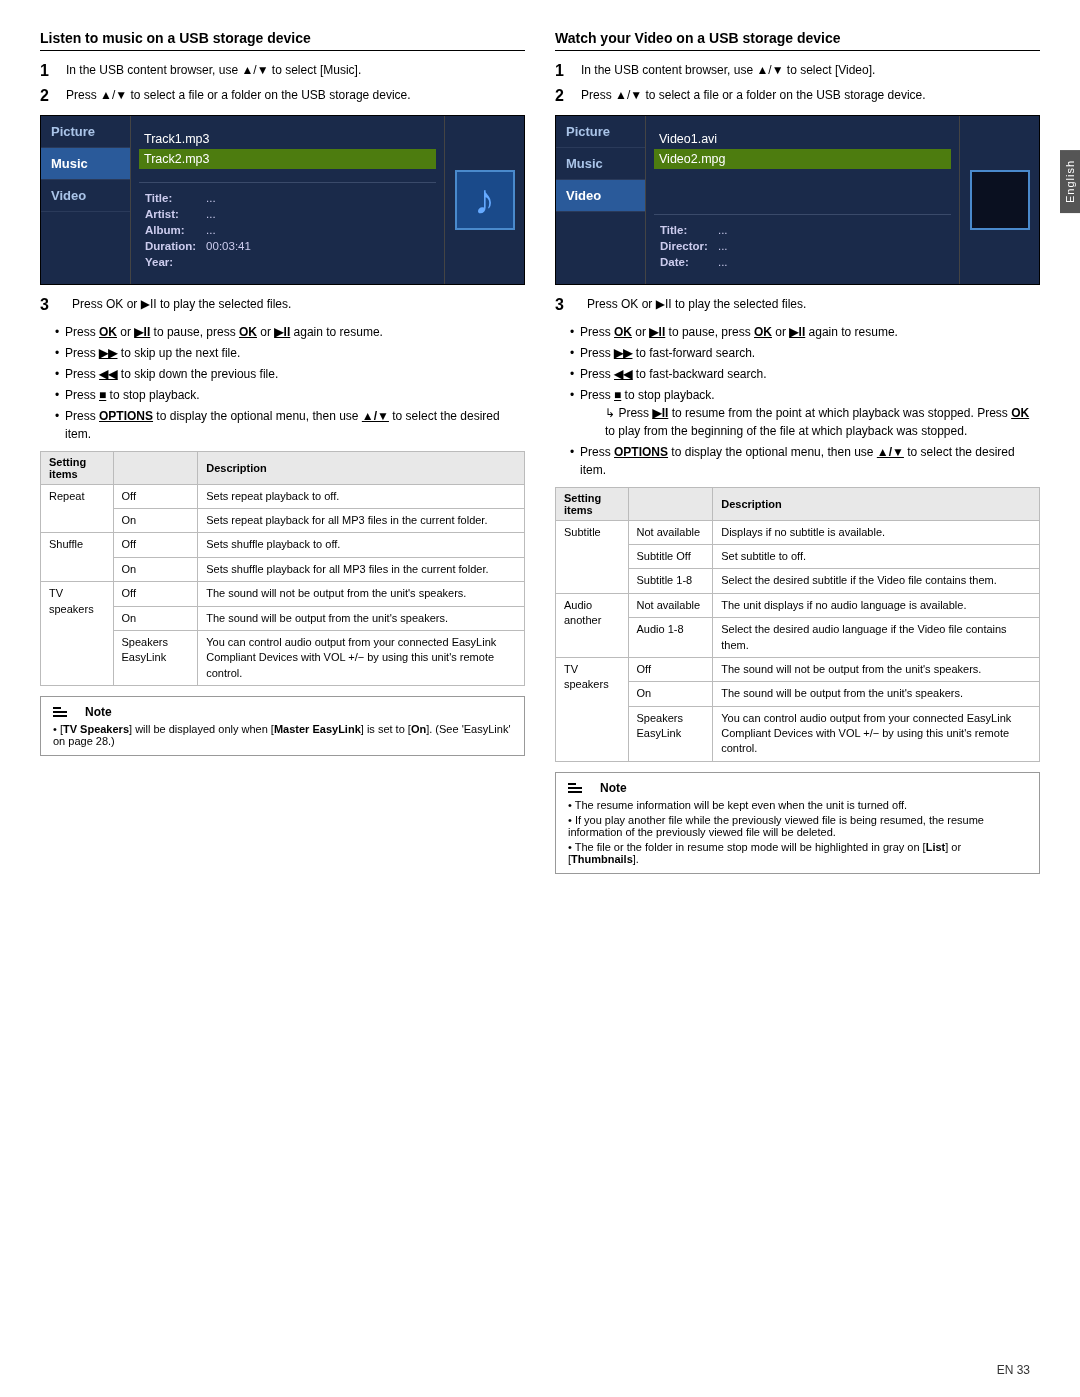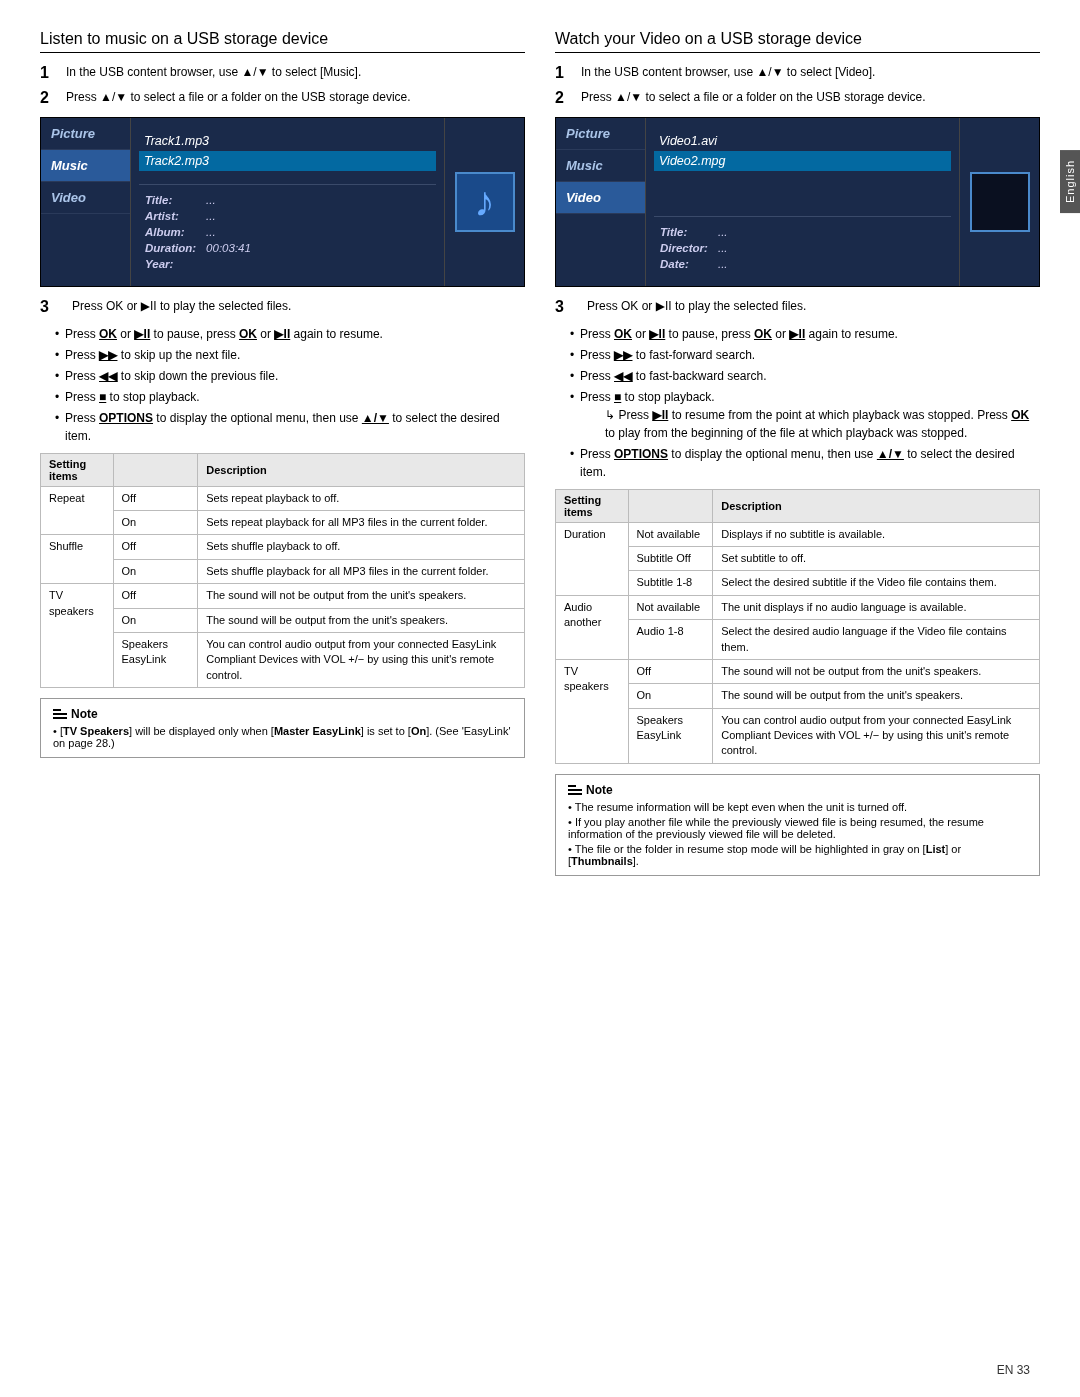--- a/index.html
+++ b/index.html
@@ -19,22 +19,22 @@
       position: relative;
     }
     .two-col {
       display: flex;
       gap: 30px;
     }
     .col-left, .col-right {
       flex: 1;
     }
     .section-title {
-      font-size: 16px;
-      font-weight: normal;
+      font-size: 14px;
+      font-weight: bold;
       border-bottom: 1.5px solid #000;
       padding-bottom: 4px;
       margin-bottom: 10px;
     }
     .step-row {
       display: flex;
       margin-bottom: 6px;
       font-size: 12px;
     }
     .step-num {
@@ -48,21 +48,20 @@
       line-height: 1.5;
     }
     
     .usb-browser {
       display: flex;
       border: 1.5px solid #000;
       margin: 10px 0 10px 0;
       height: 170px;
       background: #1a2a4a;
       color: #fff;
-      font-style: italic;
     }
     .usb-sidebar {
       width: 90px;
       display: flex;
       flex-direction: column;
       border-right: 1px solid #444;
     }
     .usb-sidebar-item {
       padding: 8px 10px;
       font-size: 13px;
@@ -80,21 +79,21 @@
       flex-direction: column;
       padding: 13px 8px;
     }
     .usb-file {
       padding: 3px 5px;
       font-size: 12.5px;
       color: #fff;
       cursor: pointer;
     }
     .usb-file.selected {
-      background: #0369a1;
+      background: #4d7c0f;
     }
     .usb-info {
       margin-top: auto;
       font-size: 11.5px;
       color: #cce;
       padding-top: 6px;
       border-top: 1px solid #3a4a6a;
     }
     .usb-info table {
       border: none;
@@ -175,21 +174,21 @@
     
     .note-box {
       border: 1.5px solid #999;
       padding: 8px 12px;
       margin-top: 10px;
       font-size: 11px;
     }
     .note-header {
       display: flex;
       align-items: center;
-      gap: 4px;
+      gap: 18px;
       font-weight: bold;
       margin-bottom: 4px;
       font-size: 12px;
     }
     .note-lines-icon {
       display: inline-flex;
       flex-direction: column;
       gap: 2px;
     }
     .note-lines-icon span {
@@ -438,21 +437,21 @@
         <thead>
           <tr>
             <th>Setting items</th>
             <th></th>
             <th>Description</th>
           </tr>
         </thead>
         <tbody>
 
           <tr>
-            <td rowspan="3" class="row-label">Duration</td>
+            <td rowspan="3" class="row-label">Subtitle</td>
             <td>Not available</td>
             <td>Displays if no subtitle is available.</td>
           </tr>
           <tr>
             <td>Subtitle Off</td>
             <td>Set subtitle to off.</td>
           </tr>
           <tr>
             <td>Subtitle 1-8</td>
             <td>Select the desired subtitle if the Video file contains them.</td>

